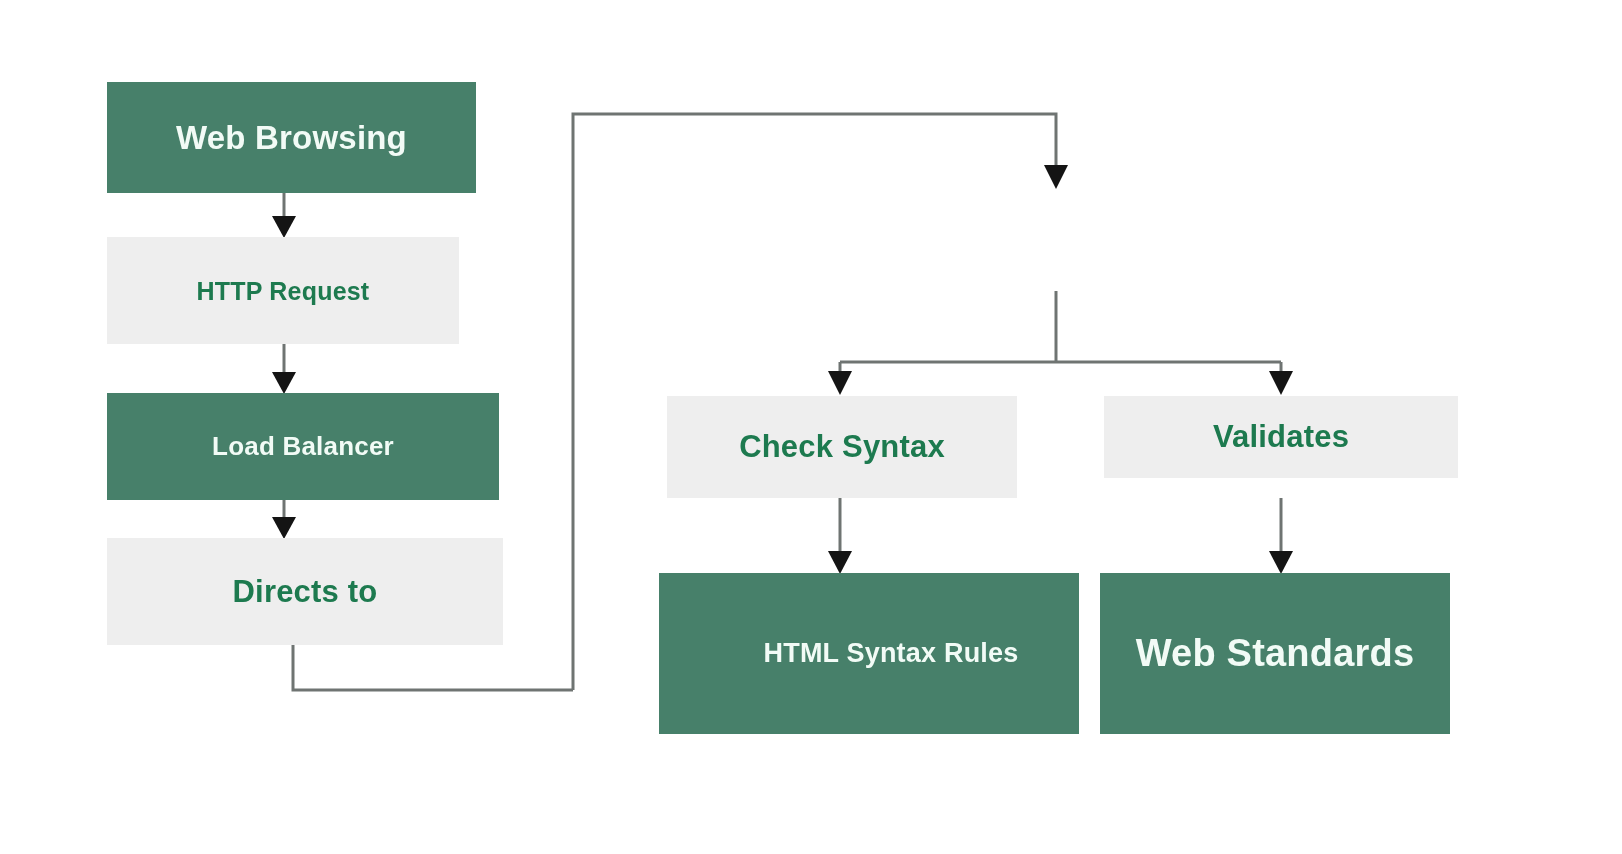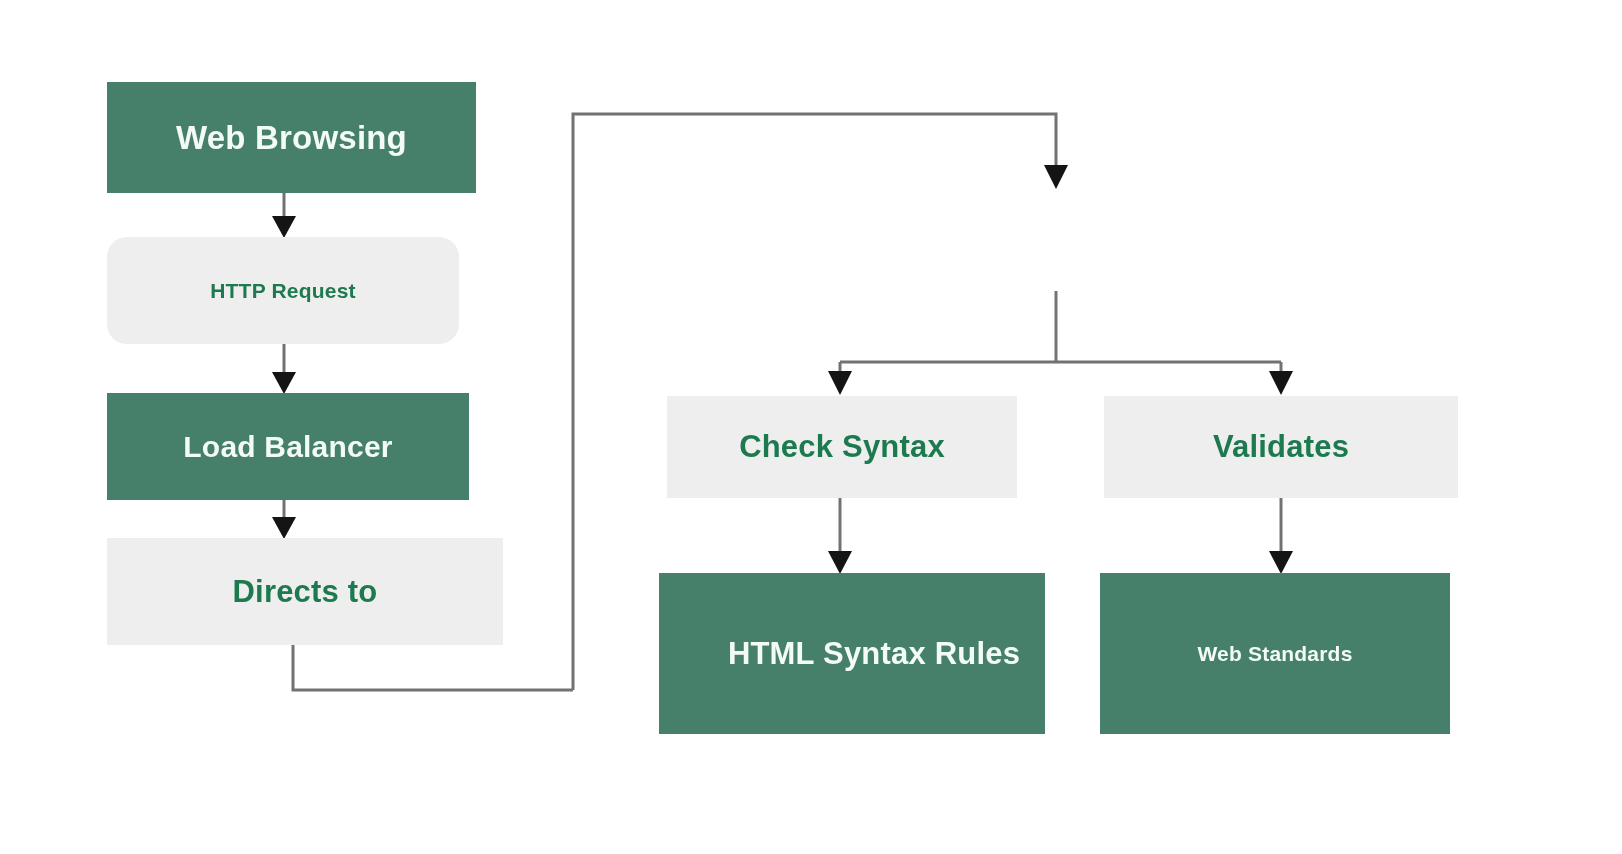--- a/index.html
+++ b/index.html
@@ -116,42 +116,42 @@
       <line x1="1281" y1="498" x2="1281" y2="556" stroke-width="2"></line>
       <polygon class="head" points="1269,551 1293,551 1281,574"></polygon>
     </g>
 
   </svg>
 
   <div class="node solid" style="left:107px; top:82px; width:369px; height:111px; font-size:33px;">
     <span class="label">Web Browsing</span>
   </div>
 
-  <div class="node ghost" style="left:107px; top:237px; width:352px; height:107px; font-size:21px;border-radius:20px;">
+  <div class="node ghost" style="left:107px; top:237px; width:352px; height:107px; font-size:25px;">
     <span class="label">HTTP Request</span>
   </div>
 
-  <div class="node solid" style="left:107px; top:393px; width:362px; height:107px; font-size:30px;text-align:center;">
+  <div class="node solid" style="left:107px; top:393px; width:392px; height:107px; font-size:26px;text-align:center;">
     <span class="label">Load Balancer</span>
   </div>
 
   <div class="node ghost" style="left:107px; top:538px; width:396px; height:107px; font-size:31px;">
     <span class="label">Directs to</span>
   </div>
 
 
   <div class="node ghost" style="left:667px; top:396px; width:350px; height:102px; font-size:31px;">
     <span class="label">Check Syntax</span>
   </div>
 
-  <div class="node ghost" style="left:1104px; top:396px; width:354px; height:102px; font-size:31px;">
+  <div class="node ghost" style="left:1104px; top:396px; width:354px; height:82px; font-size:31px;">
     <span class="label">Validates</span>
   </div>
 
-  <div class="node solid" style="left:659px; top:573px; width:386px; height:161px; font-size:31px;padding-left:44px;">
+  <div class="node solid" style="left:659px; top:573px; width:420px; height:161px; font-size:27px;padding-left:44px;">
     <span class="label">HTML Syntax Rules</span>
   </div>
 
-  <div class="node solid" style="left:1100px; top:573px; width:350px; height:161px; font-size:21px;">
+  <div class="node solid" style="left:1100px; top:573px; width:350px; height:161px; font-size:38px;">
     <span class="label">Web Standards</span>
   </div>
 
 </div>
 
 </body></html>

